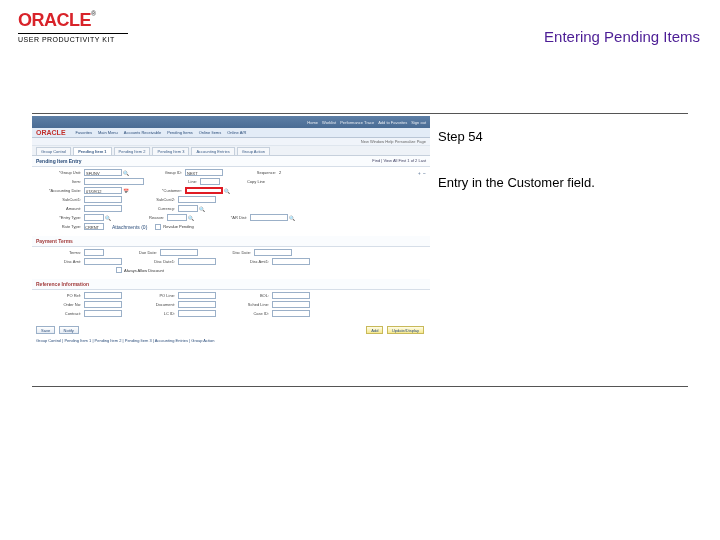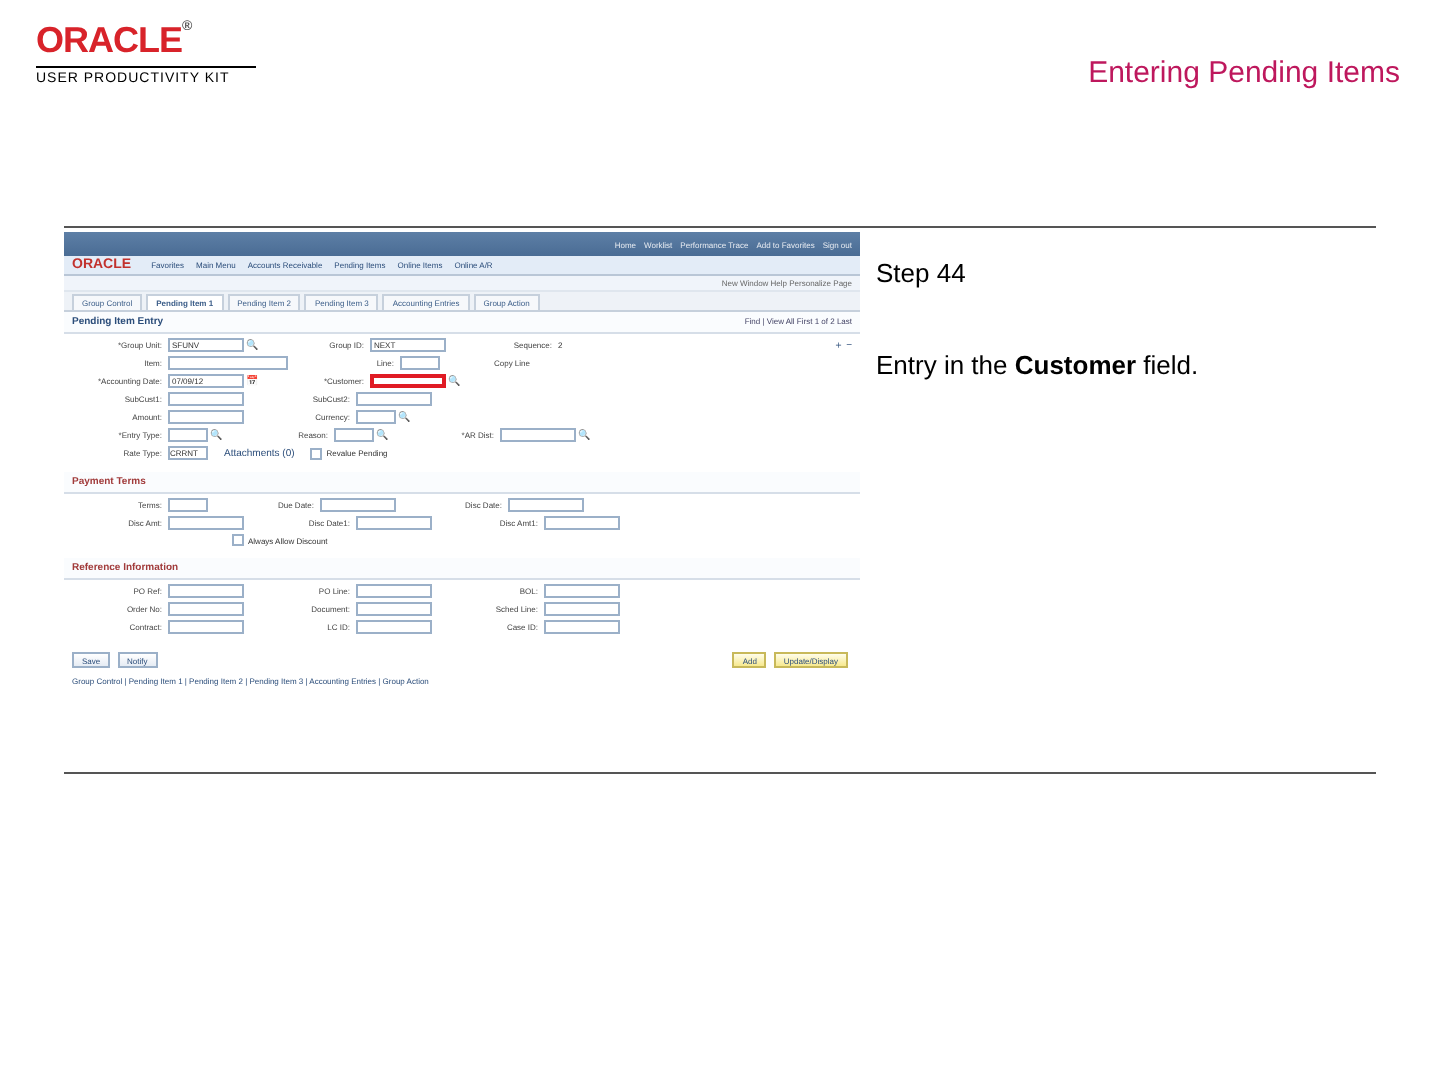--- a/index.html
+++ b/index.html
@@ -5,26 +5,26 @@
   * { box-sizing: border-box; margin: 0; padding: 0; }
   body { width: 720px; height: 540px; background: #fff; font-family: Arial, Helvetica, sans-serif; position: relative; }
 
   
   .logo-block { position: absolute; left: 18px; top: 10px; }
   .oracle-wordmark { font-family: Arial, Helvetica, sans-serif; font-weight: bold; font-size: 18px; color: #d8232a; letter-spacing: -0.5px; }
   .oracle-wordmark sup { font-size: 7px; color: #555; vertical-align: top; }
   .logo-rule { border: none; border-top: 1px solid #000; width: 110px; margin-top: 2px; }
   .upk-sub { font-size: 7px; letter-spacing: 0.5px; color: #000; margin-top: 2px; }
 
-  .doc-title { position: absolute; top: 28px; right: 20px; font-size: 15px; color: #be185d; }
+  .doc-title { position: absolute; top: 28px; right: 20px; font-size: 15px; color: #4c1d95; }
 
   
   .instr { position: absolute; top: 128px; left: 438px; font-size: 13px; color: #000; line-height: 1.4; }
   .instr .step { margin-bottom: 28px; }
-  .bold { font-weight: bold; margin-top: 11px; }
+  .bold { font-weight: normal; margin-top: 11px; }
 
   
   .shot-rule-top { position: absolute; top: 113px; left: 32px; width: 656px; border: none; border-top: 1px solid #555; }
   .shot-rule-bot { position: absolute; top: 386px; left: 32px; width: 656px; border: none; border-top: 1px solid #555; }
 
   
   .shot { position: absolute; top: 116px; left: 32px; width: 398px; height: 268px; font-size: 5px; color: #333; background: #fff; }
 
   .shot .topbar { height: 12px; background: linear-gradient(#5d7fa6,#4a6c94); display: flex; align-items: center; justify-content: flex-end; padding: 0 4px; }
   .shot .topbar span { color: #e8ecf2; font-size: 4px; margin-left: 4px; }
@@ -71,21 +71,21 @@
   </div>
   <hr class="logo-rule">
   <div class="upk-sub">USER PRODUCTIVITY KIT</div>
 </div>
 
 <div class="doc-title">Entering Pending Items</div>
 
 <hr class="shot-rule-top">
 
 <div class="instr">
-  <div class="step">Step 44</div>
+  <div class="step">Step 54</div>
   <div>
     <span>Entry in the </span><span class="bold">Customer</span><span> field.</span>
   </div>
 </div>
 
 <div class="shot">
   <div class="topbar">
     <span>Home</span>
     <span>Worklist</span>
     <span>Performance Trace</span>

